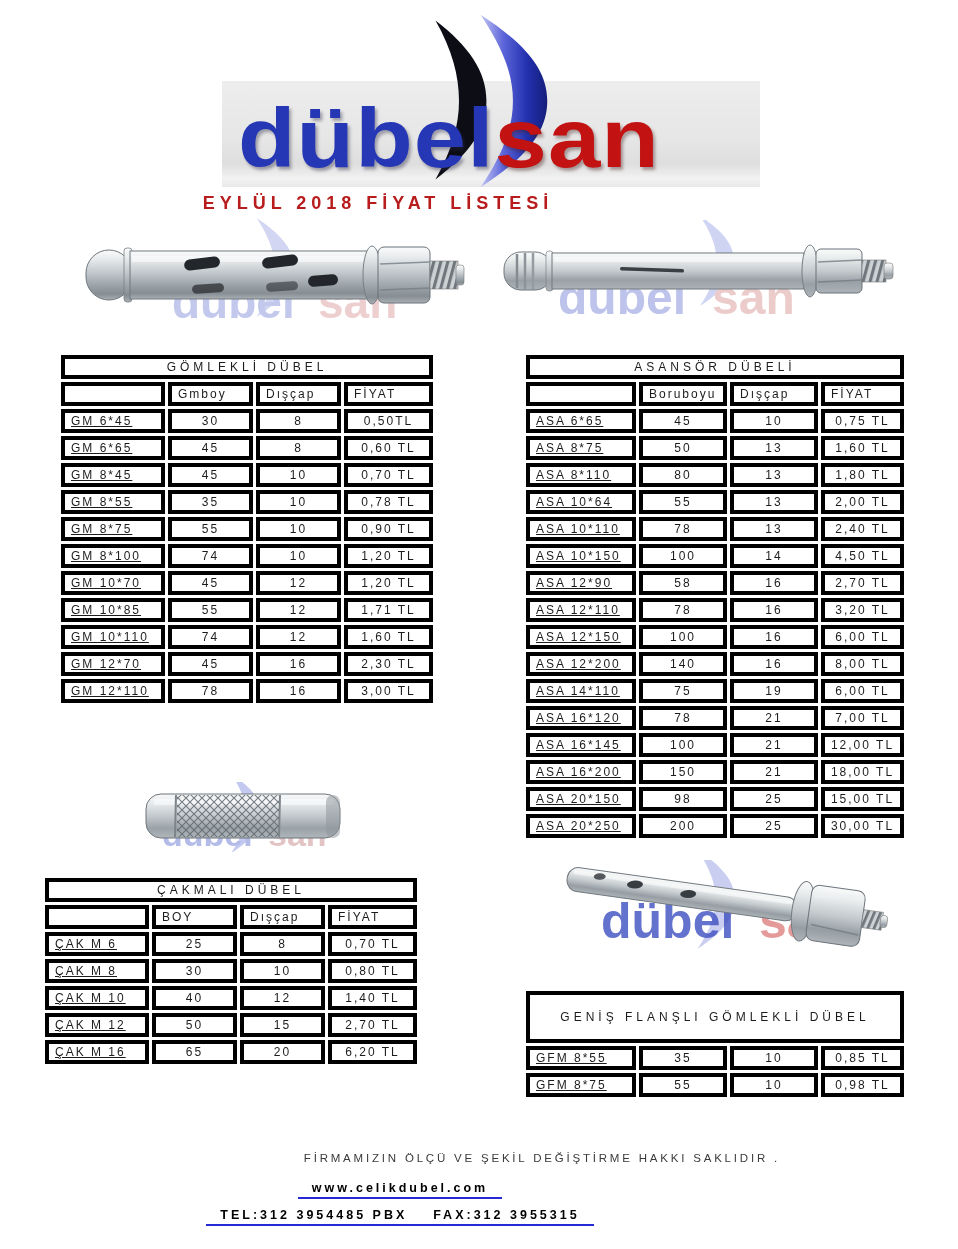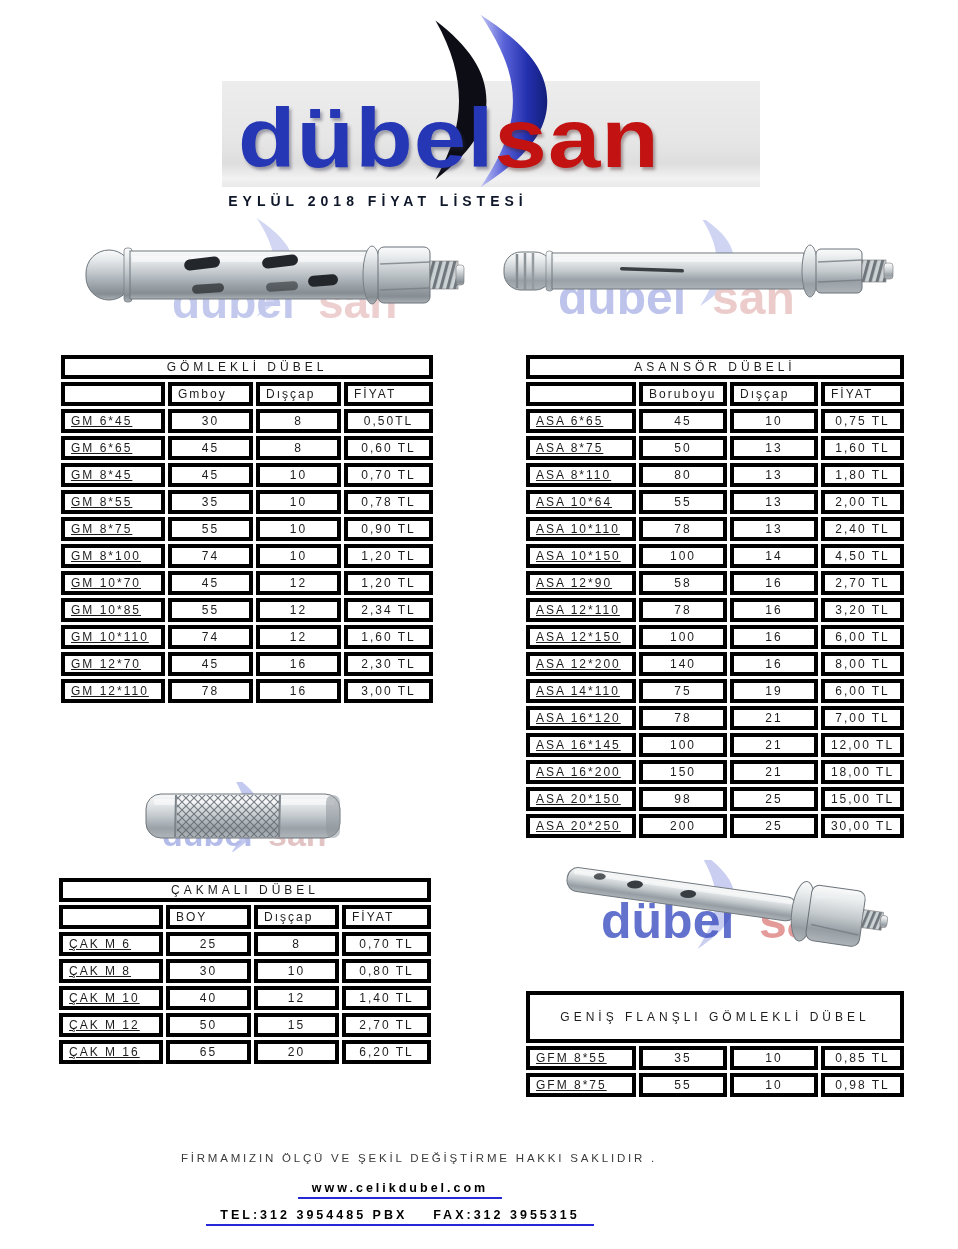--- a/index.html
+++ b/index.html
@@ -9,42 +9,42 @@
   
   .logo-bg{position:absolute;left:222px;top:81px;width:538px;height:106px;
            background:linear-gradient(180deg,#ededed 0%,#e6e6e6 55%,#dedede 78%,#f2f2f2 92%,#e9e9e9 100%);}
   .logo-icon{position:absolute;left:408px;top:12px;width:152px;height:180px;z-index:2;}
   .logo-text{position:absolute;left:238px;top:96px;z-index:3;white-space:nowrap;
              font-weight:bold;font-size:84px;letter-spacing:1px;line-height:84px;
              transform:scaleX(1.12);transform-origin:left top;}
   .logo-blue{color:#2637b6;text-shadow:2px 3px 3px rgba(40,40,70,.40);}
   .logo-red{color:#c21212;text-shadow:2px 3px 3px rgba(70,30,30,.40);}
   .page-title{position:absolute;left:0;top:193px;width:756px;text-align:center;
-              font-weight:bold;font-size:14px;letter-spacing:5px;color:#0f172a;}
+              font-weight:bold;font-size:18px;letter-spacing:5px;color:#b91c1c;}
 
   
   .pimg{position:absolute;}
 
   
   table.tbl{position:absolute;border-collapse:separate;border-spacing:3px;table-layout:fixed;background:#fff;}
   table.tbl td{border:4px solid #000;height:24px;box-sizing:border-box;padding:0;
                font-size:12px;letter-spacing:2px;color:#1c1c1c;vertical-align:middle;
                overflow:hidden;white-space:nowrap;}
   table.tbl td.ttl{text-align:center;letter-spacing:4px;}
   table.tbl td.ttl-tall{height:52px;text-align:center;letter-spacing:4px;}
   table.tbl td.hdr{text-align:left;padding-left:6px;}
   table.tbl td.lbl{text-align:left;padding-left:6px;text-decoration:underline;}
   table.tbl td.num{text-align:center;}
   #tbl-gomlekli{left:58px;top:352px;width:378px;}
   #tbl-asansor{left:523px;top:352px;width:384px;}
-  #tbl-cakmali{left:56px;top:875px;width:378px;}
+  #tbl-cakmali{left:42px;top:875px;width:378px;}
   #tbl-genis{left:523px;top:988px;width:384px;}
 
   
-  .footer-notice{position:absolute;left:58px;top:1152px;width:722px;text-align:center;
+  .footer-notice{position:absolute;left:58px;top:1152px;width:722px;text-align:right;
                  font-size:11.5px;letter-spacing:2.8px;color:#3a3a3a;}
   .footer-link{position:absolute;left:20px;width:760px;text-align:center;}
   .footer-link a{color:#000000;text-decoration:none;font-weight:bold;font-size:12.5px;
                  letter-spacing:3px;border-bottom:2px solid #2629d8;padding:0 14px 2px 14px;
                  white-space:pre;}
   #site-line{top:1178px;}
   #tel-line{top:1205px;}
 </style>
 </head>
 <body>
@@ -266,21 +266,21 @@
         <tr>
           <td class="lbl">GM 10*70</td>
           <td class="num">45</td>
           <td class="num">12</td>
           <td class="num">1,20 TL</td>
         </tr>
         <tr>
           <td class="lbl">GM 10*85</td>
           <td class="num">55</td>
           <td class="num">12</td>
-          <td class="num">2,34 TL</td>
+          <td class="num">1,71 TL</td>
         </tr>
         <tr>
           <td class="lbl">GM 10*110</td>
           <td class="num">74</td>
           <td class="num">12</td>
           <td class="num">1,60 TL</td>
         </tr>
         <tr>
           <td class="lbl">GM 12*70</td>
           <td class="num">45</td>

